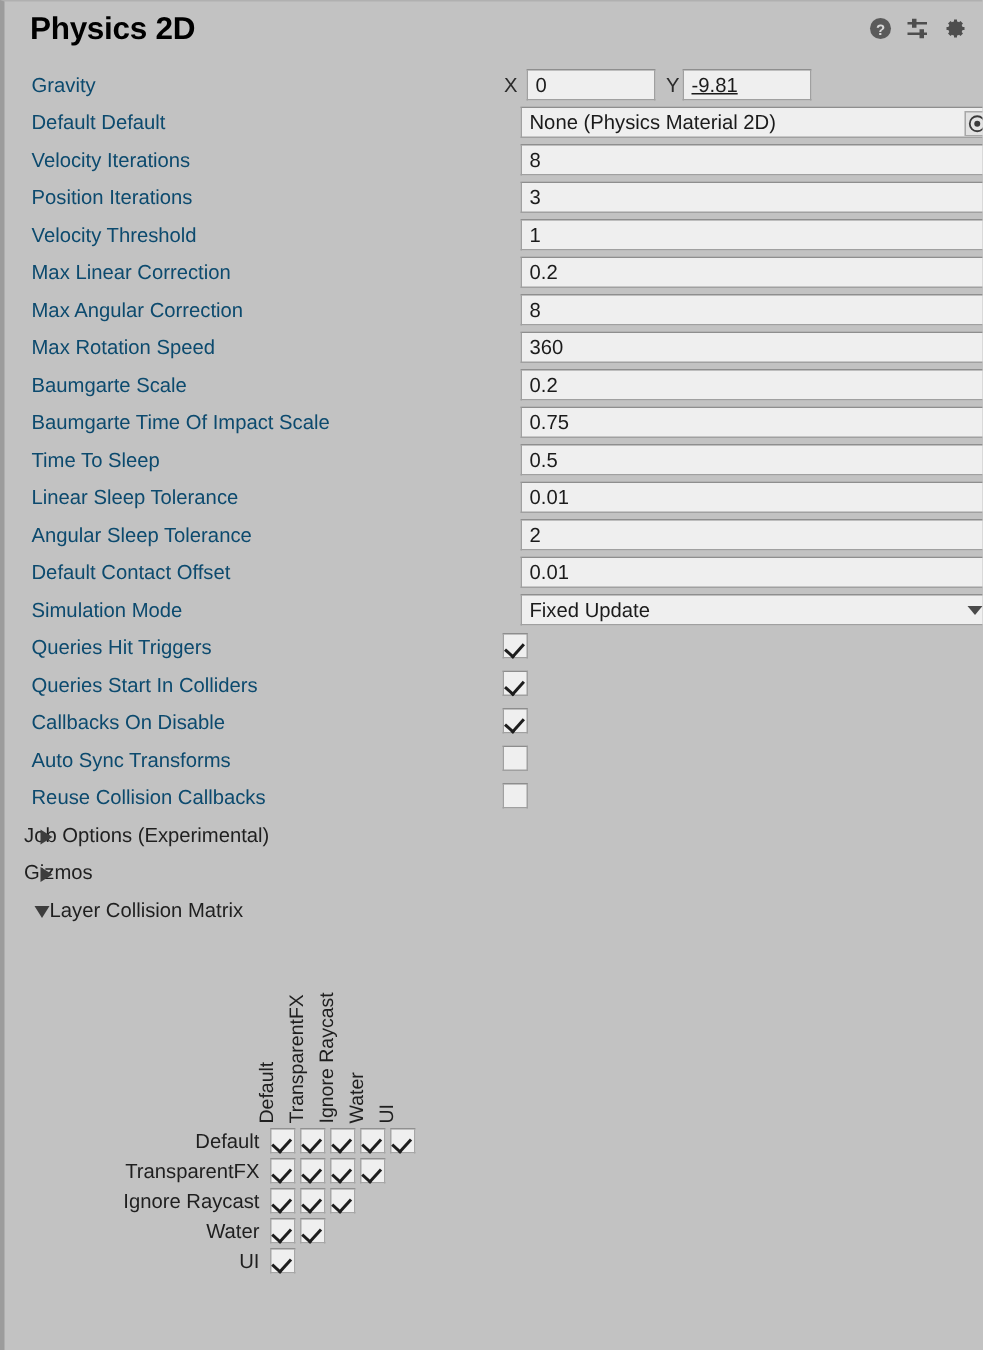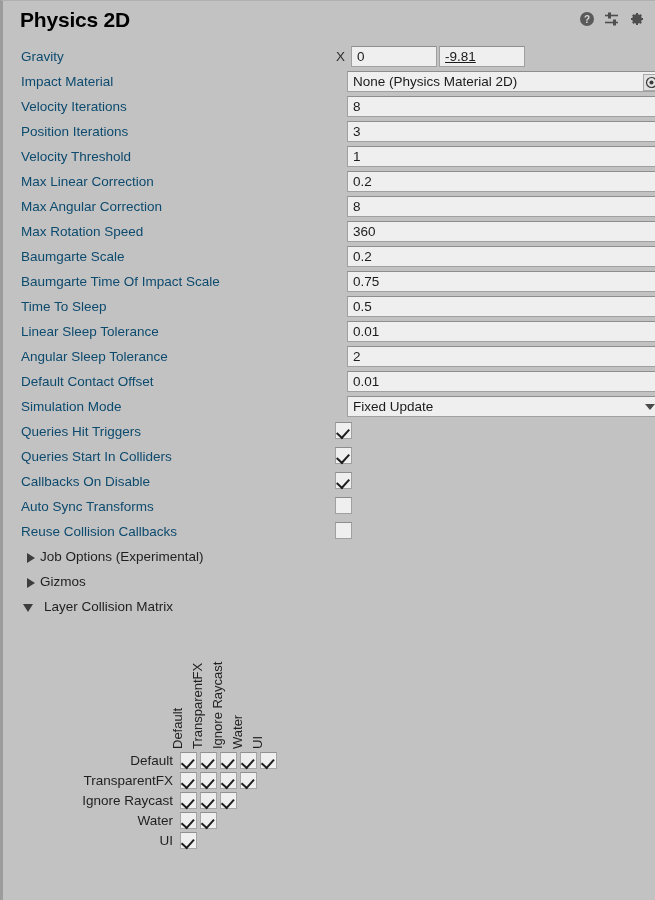--- a/index.html
+++ b/index.html
@@ -75,21 +75,21 @@
   .axis-label {
     position: absolute;
     font-size: 13.5px;
     color: #2b2b2b;
     line-height: 25px;
   }
   .axis-x { left: 333px; }
   .axis-y { left: 441px; }
   .field.vec { width: 86px; }
   .field.vecx { left: 348px; }
-  .field.vecy { left: 436px; text-decoration: underline; }
+  .field.vecy { left: 452px; text-decoration: underline; }
 
   .picker-btn {
     position: absolute;
     right: 2px; top: 2px;
     width: 17px; height: 17px;
     background: #e2e2e2;
     border: 1px solid #a8a8a8;
     display: flex; align-items: center; justify-content: center;
   }
   .dd-arrow {
@@ -119,21 +119,20 @@
     border-width: 0 2.3px 2.3px 0;
     transform: rotate(42deg);
   }
 
   
   .foldout {
     position: relative;
     height: 25px;
     display: flex;
     align-items: center;
-    padding-left: 24px;
   }
   .tri {
     position: absolute;
     left: 24px; top: 9px;
     width: 0; height: 0;
   }
   .tri.closed {
     border-top: 5.5px solid transparent;
     border-bottom: 5.5px solid transparent;
     border-left: 8px solid #3d3d3d;
@@ -144,21 +143,21 @@
     border-right: 5.5px solid transparent;
     border-top: 8px solid #3d3d3d;
   }
   .foldout .flabel {
     font-size: 13.5px;
     color: #1f1f1f;
     margin-left: 13px;
     white-space: nowrap;
   }
   .foldout.open-fold { padding-left: 20px; }
-  .foldout.open-fold .flabel { margin-left: 21px; }
+  .foldout.open-fold .flabel { margin-left: 10px; }
 
   
   .matrix { position: relative; margin-top: 12px; }
   .matrix-cols {
     position: relative;
     height: 120px;
   }
   .vcol {
     position: absolute;
     bottom: 0;
@@ -246,21 +245,21 @@
 
     <div class="row">
       <span class="label">Gravity</span>
       <span class="axis-label axis-x">X</span>
       <div class="field vec vecx">0</div>
       <span class="axis-label axis-y">Y</span>
       <div class="field vec vecy">-9.81</div>
     </div>
 
     <div class="row">
-      <span class="label">Impact Material</span>
+      <span class="label">Default Default</span>
       <div class="field wide">
         <span>None (Physics Material 2D)</span>
         <span class="picker-btn">
           <svg width="13" height="13" viewBox="0 0 13 13">
             <circle cx="6.5" cy="6.5" r="5" fill="none" stroke="#3a3a3a" stroke-width="1.2"></circle>
             <circle cx="6.5" cy="6.5" r="2" fill="#3a3a3a"></circle>
           </svg>
         </span>
       </div>
     </div>

